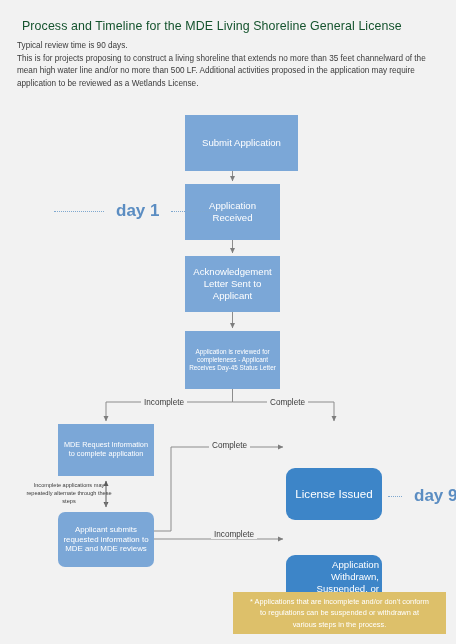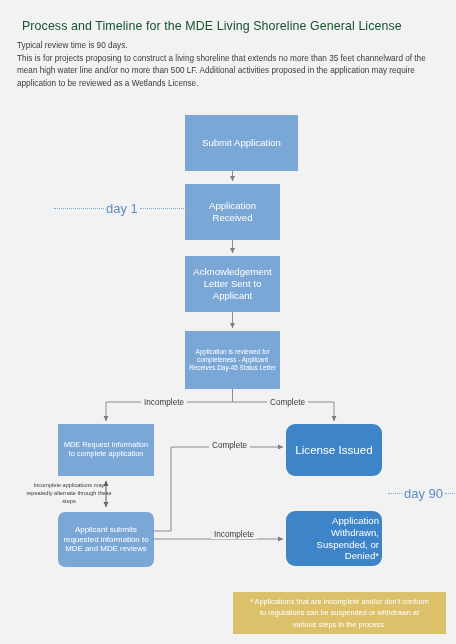--- a/index.html
+++ b/index.html
@@ -59,42 +59,43 @@
     position: absolute;
     box-sizing: border-box;
     display: flex;
     align-items: center;
     justify-content: center;
     text-align: center;
     color: #ffffff;
     line-height: 1.22;
   }
   .node-light { background: #7ba7d7; }
-  .node-solid { background: #3d85c8; border-radius: 9px; }
+  .node-solid { background: #3d85c8; border-radius: 9px; margin-top: 44px; }
 
   #node-submit       { left:185px; top:115px; width:113px; height:56px;  font-size:9.6px; }
   #node-received     { left:185px; top:184px; width:95px; height:56px;  font-size:9.6px; }
   #node-ack          { left:185px; top:256px; width:95px; height:56px;  font-size:9.6px; }
   #node-review       { left:185px; top:331px; width:95px; height:58px;  font-size:6.4px; }
   #node-mde-request  { left: 58px; top:424px; width:96px; height:52px;  font-size:7.3px; }
   #node-applicant    { left: 58px; top:512px; width:96px; height:55px;  font-size:7.9px;border-radius:7px; }
   #node-license      { left:286px; top:424px; width:96px; height:52px;  font-size:11.6px; }
   #node-withdrawn    { left:286px; top:511px; width:96px; height:55px;  font-size:9.6px;text-align:right; }
 
   .node-text { padding: 0 3px; }
 
   
   .day-marker {
     position: absolute;
     color: #5b8dc2;
-    font-size: 13px;
+    font-size: 17px;
     white-space: nowrap;
     display: flex;
     align-items: center;
-    gap: 2px;
+    gap: 12px;
+    font-weight: bold;
   }
   .day-marker .dots {
     border-top: 1.4px dotted #7fa8cf;
     height: 0;
     display: block;
   }
   #day-1  { left: 54px; top: 201px; }
   #day-1  .dots-l { width: 50px; }
   #day-1  .dots-r { width: 56px; }
   #day-45 { left: 54px; top: 352px; }

